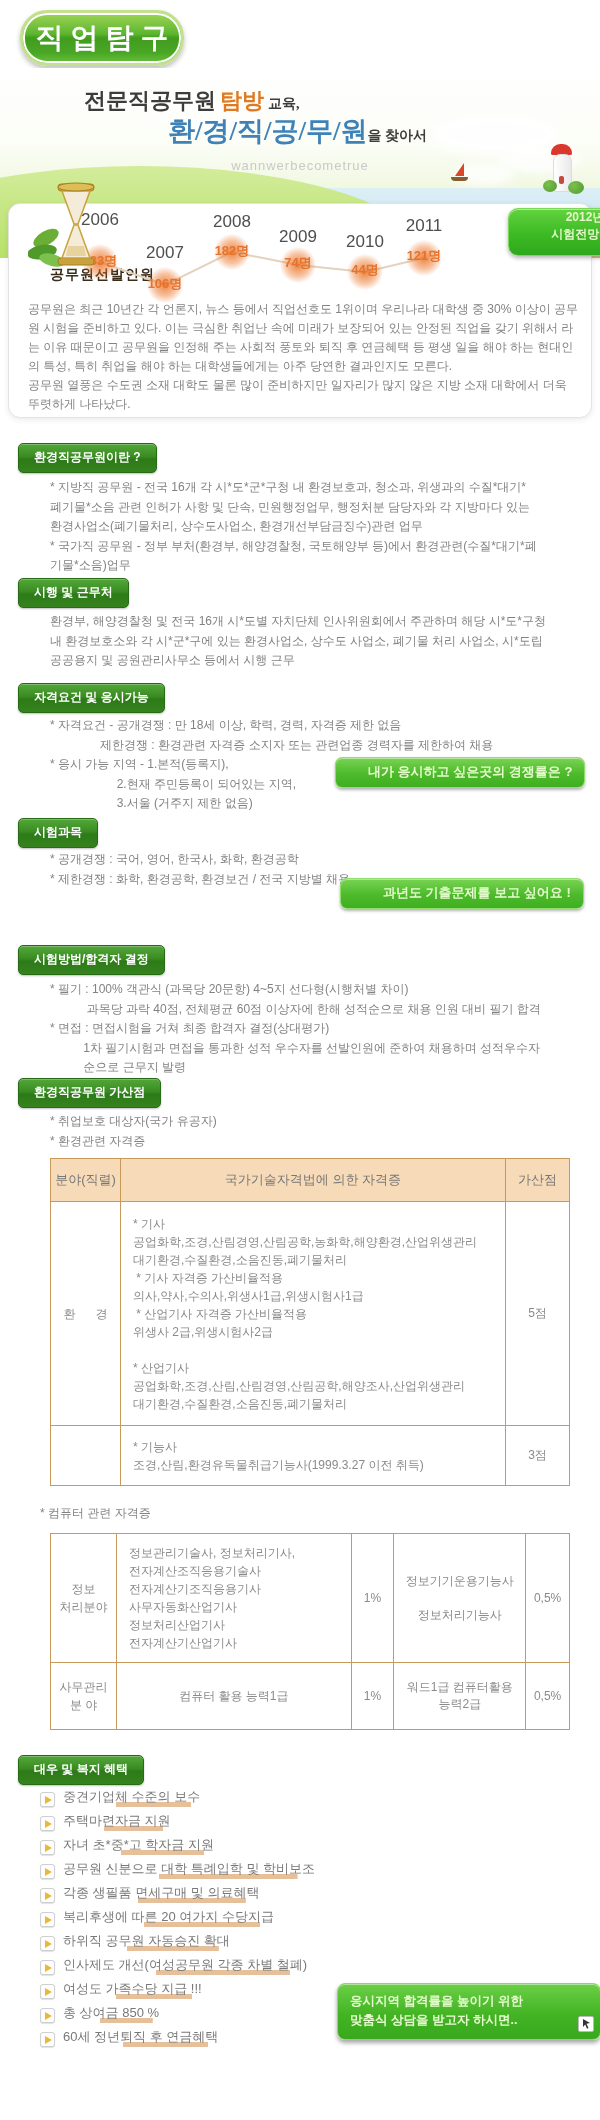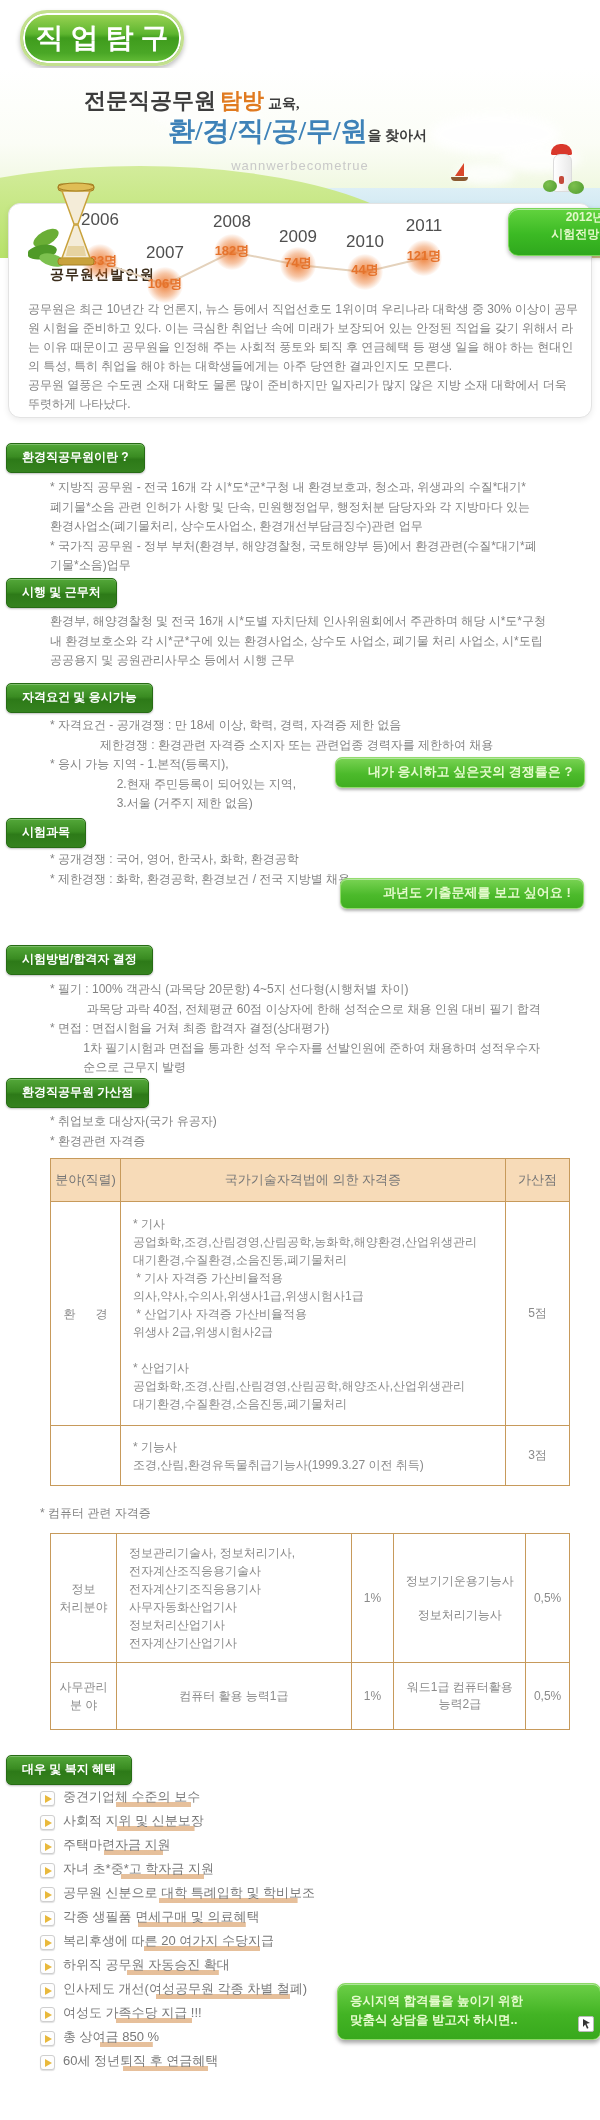--- a/index.html
+++ b/index.html
@@ -65,21 +65,21 @@
     background:linear-gradient(180deg,#62d33e 0%,#3cba24 55%,#2fa81d 100%);
     border:1px solid #7bd85a;box-shadow:0 2px 4px rgba(0,0,0,.3), inset 0 1px 0 rgba(255,255,255,.5);
     color:#e3f8c9;font-size:12px;font-weight:bold;display:flex;flex-direction:column;
     align-items:center;line-height:17px;cursor:pointer;padding-left:35px;
   }
   .intro{position:absolute;left:28px;top:300px;width:552px;font-size:12px;color:#828282;
     line-height:19px;white-space:pre-wrap;}
 
   
   .sec-badge{
-    position:absolute;left:6px;padding:5px 15px 6px;border-radius:5px;
+    position:absolute;left:18px;padding:5px 15px 6px;border-radius:5px;
     background:linear-gradient(180deg,#53a739 0%,#3a8c22 45%,#2d7a18 55%,#35821f 100%);
     border:1px solid #276c15;box-shadow:0 1px 2px rgba(0,0,0,.25), inset 0 1px 0 rgba(255,255,255,.25);
     color:#fff;font-size:12px;font-weight:bold;white-space:nowrap;
   }
   .sec-body{position:absolute;left:50px;font-size:12px;color:#828282;line-height:19.5px;white-space:pre-wrap;}
 
   .cta{
     position:absolute;border-radius:7px;padding:5px 12px 6px;
     background:linear-gradient(180deg,#79d353 0%,#4cba2b 55%,#3fae20 100%);
     border:1px solid #93dc6e;box-shadow:0 2px 3px rgba(0,0,0,.3), inset 0 1px 0 rgba(255,255,255,.45);
@@ -92,21 +92,21 @@
   .data-table td,.data-table th{border:1px solid #c79a5b;font-size:12px;color:#8a8a8a;vertical-align:middle;}
   .data-table th{background:#f7dbb8;font-weight:normal;font-size:13px;color:#777;height:40px;}
   .cell-pre{white-space:pre-wrap;line-height:18px;padding:10px 12px;}
   .cell-center{text-align:center;white-space:pre-wrap;line-height:17px;}
   .field-cell{text-align:center;color:#6f6f6f;font-size:13px;white-space:pre-wrap;line-height:18px;}
 
   .comp-label{position:absolute;left:40px;top:1505px;font-size:12px;color:#828282;}
 
   
   .benefits{position:absolute;left:40px;top:1790px;width:420px;list-style:none;margin:0;padding:0;}
-  .benefits li{display:flex;align-items:center;margin-bottom:7px;font-size:13px;color:#787878;line-height:14px;}
+  .benefits li{display:flex;align-items:flex-end;margin-bottom:7px;font-size:13px;color:#787878;line-height:14px;}
   .bullet{flex:0 0 auto;width:13px;height:13px;background:#fefefe;border:1px solid #cfcfcf;border-radius:3px;
     margin-right:8px;display:flex;align-items:center;justify-content:center;box-shadow:0 1px 1px rgba(0,0,0,.12);}
   .bullet i{display:block;width:0;height:0;border-left:7px solid #e9b93c;
     border-top:4px solid transparent;border-bottom:4px solid transparent;transform:translateX(1px);}
   .b-text{padding-bottom:3px;
     background:linear-gradient(rgba(224,176,130,.8),rgba(224,176,130,.8)) no-repeat;
     background-size:55% 5px;background-position:85% 100%;}
 
   
   .consult-btn{
@@ -299,26 +299,20 @@
   <li>
       <span class="bullet">
         <i></i>
       </span>
       <span class="b-text">중견기업체 수준의 보수</span>
     </li>
   <li>
       <span class="bullet">
         <i></i>
       </span>
-      <span class="b-text">사회적 지위 및 신분보장</span>
-    </li>
-  <li>
-      <span class="bullet">
-        <i></i>
-      </span>
       <span class="b-text">주택마련자금 지원</span>
     </li>
   <li>
       <span class="bullet">
         <i></i>
       </span>
       <span class="b-text">자녀 초*중*고 학자금 지원</span>
     </li>
   <li>
       <span class="bullet">

